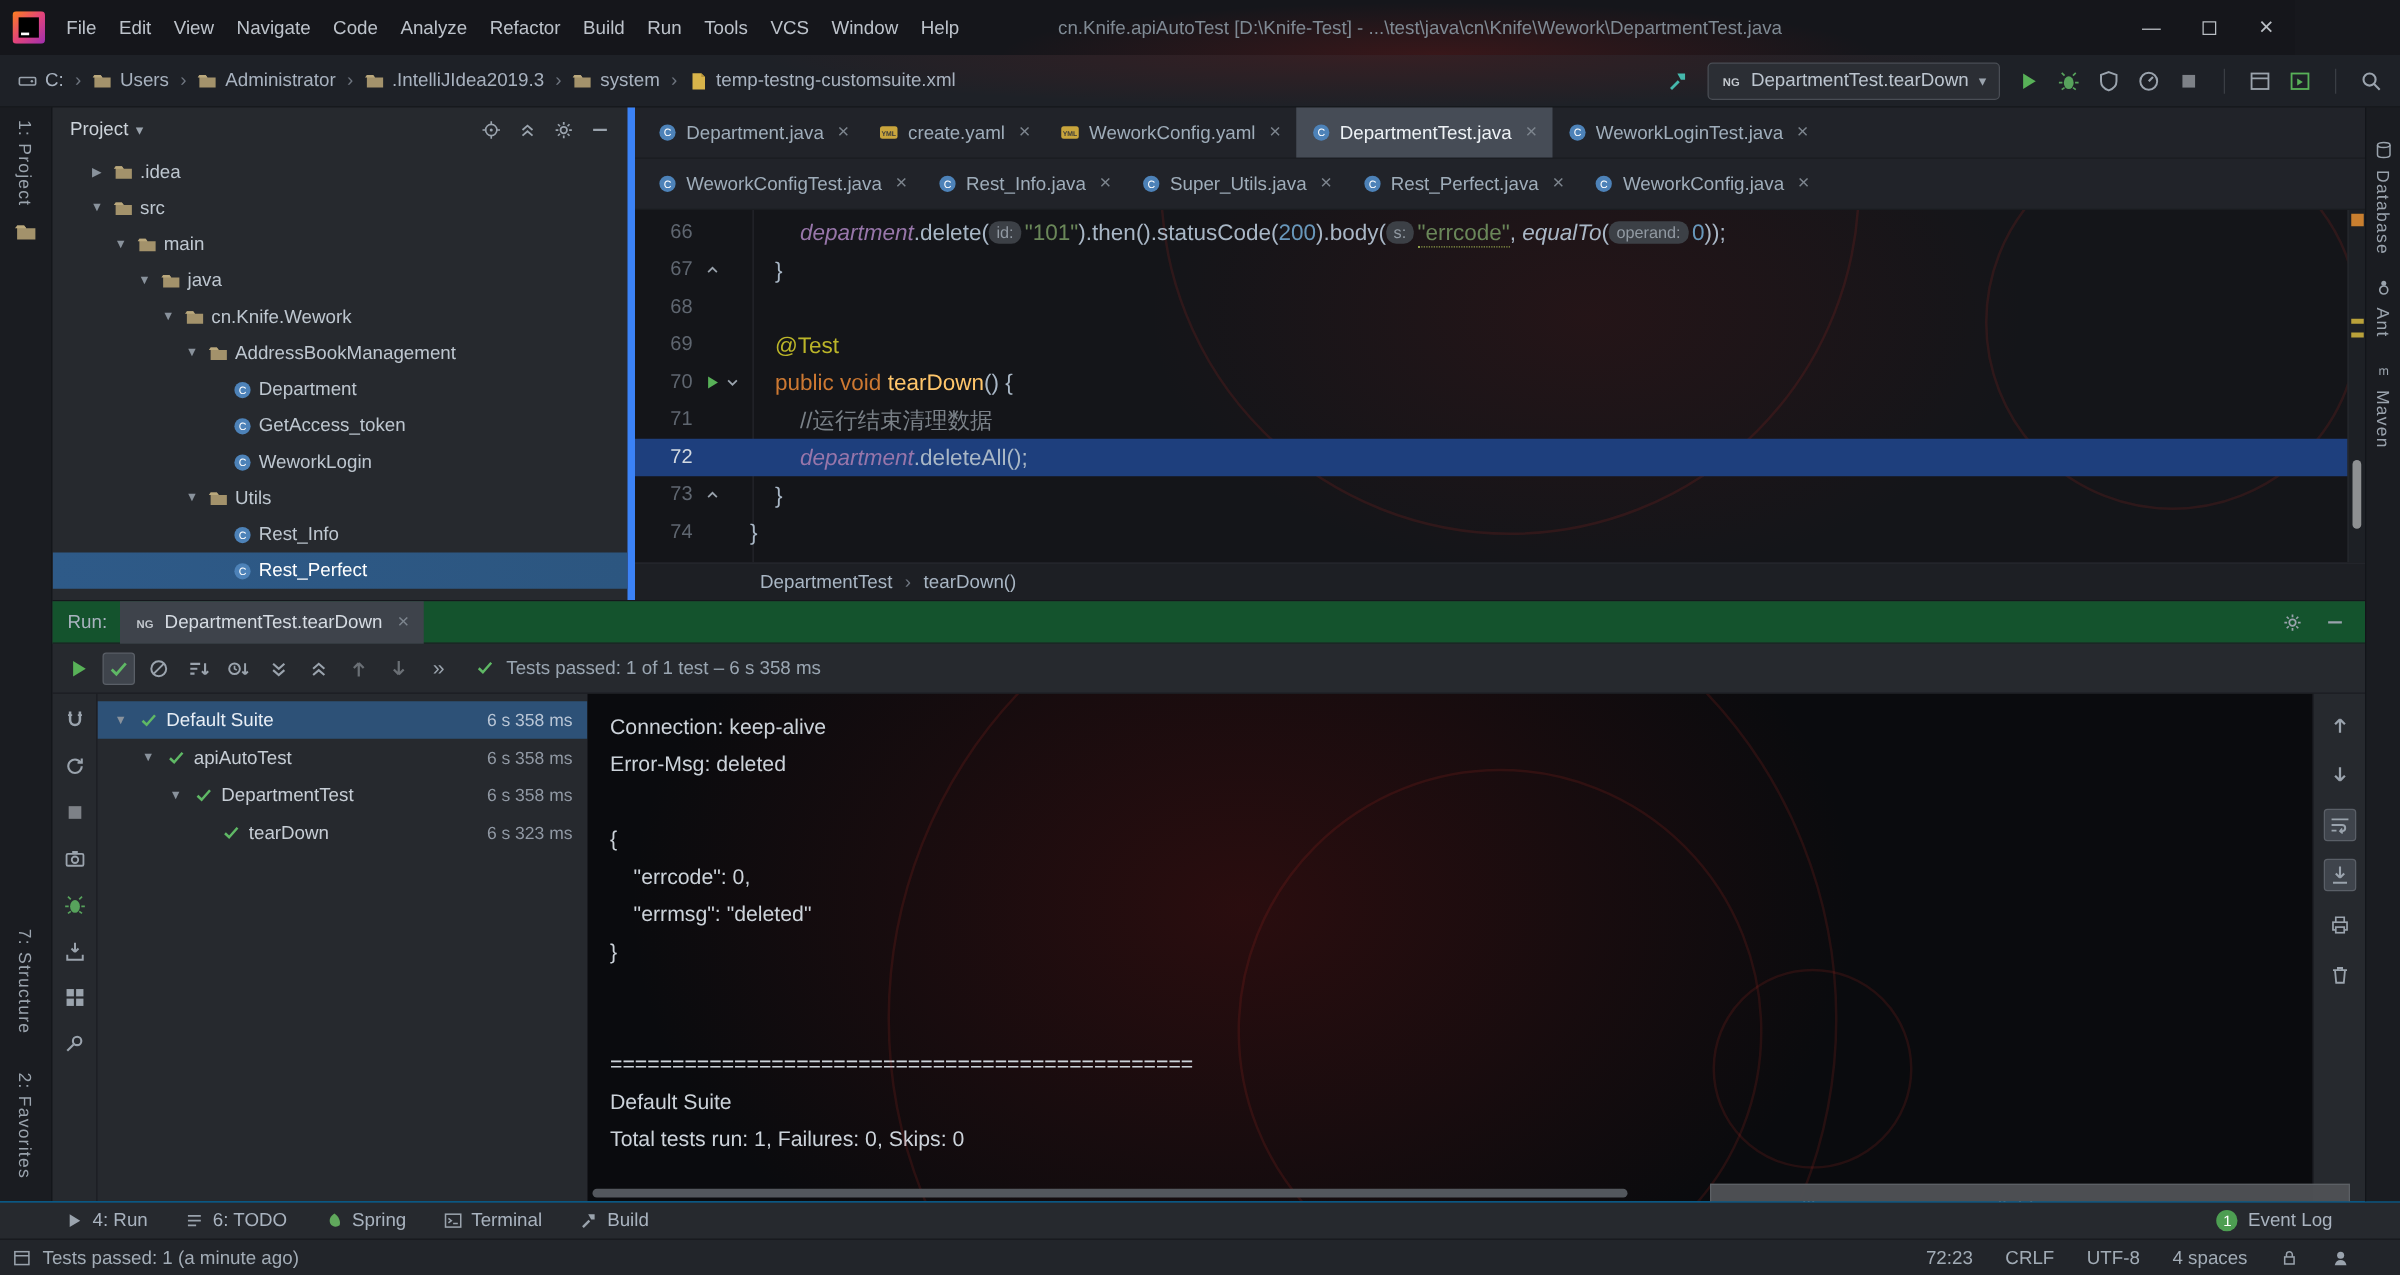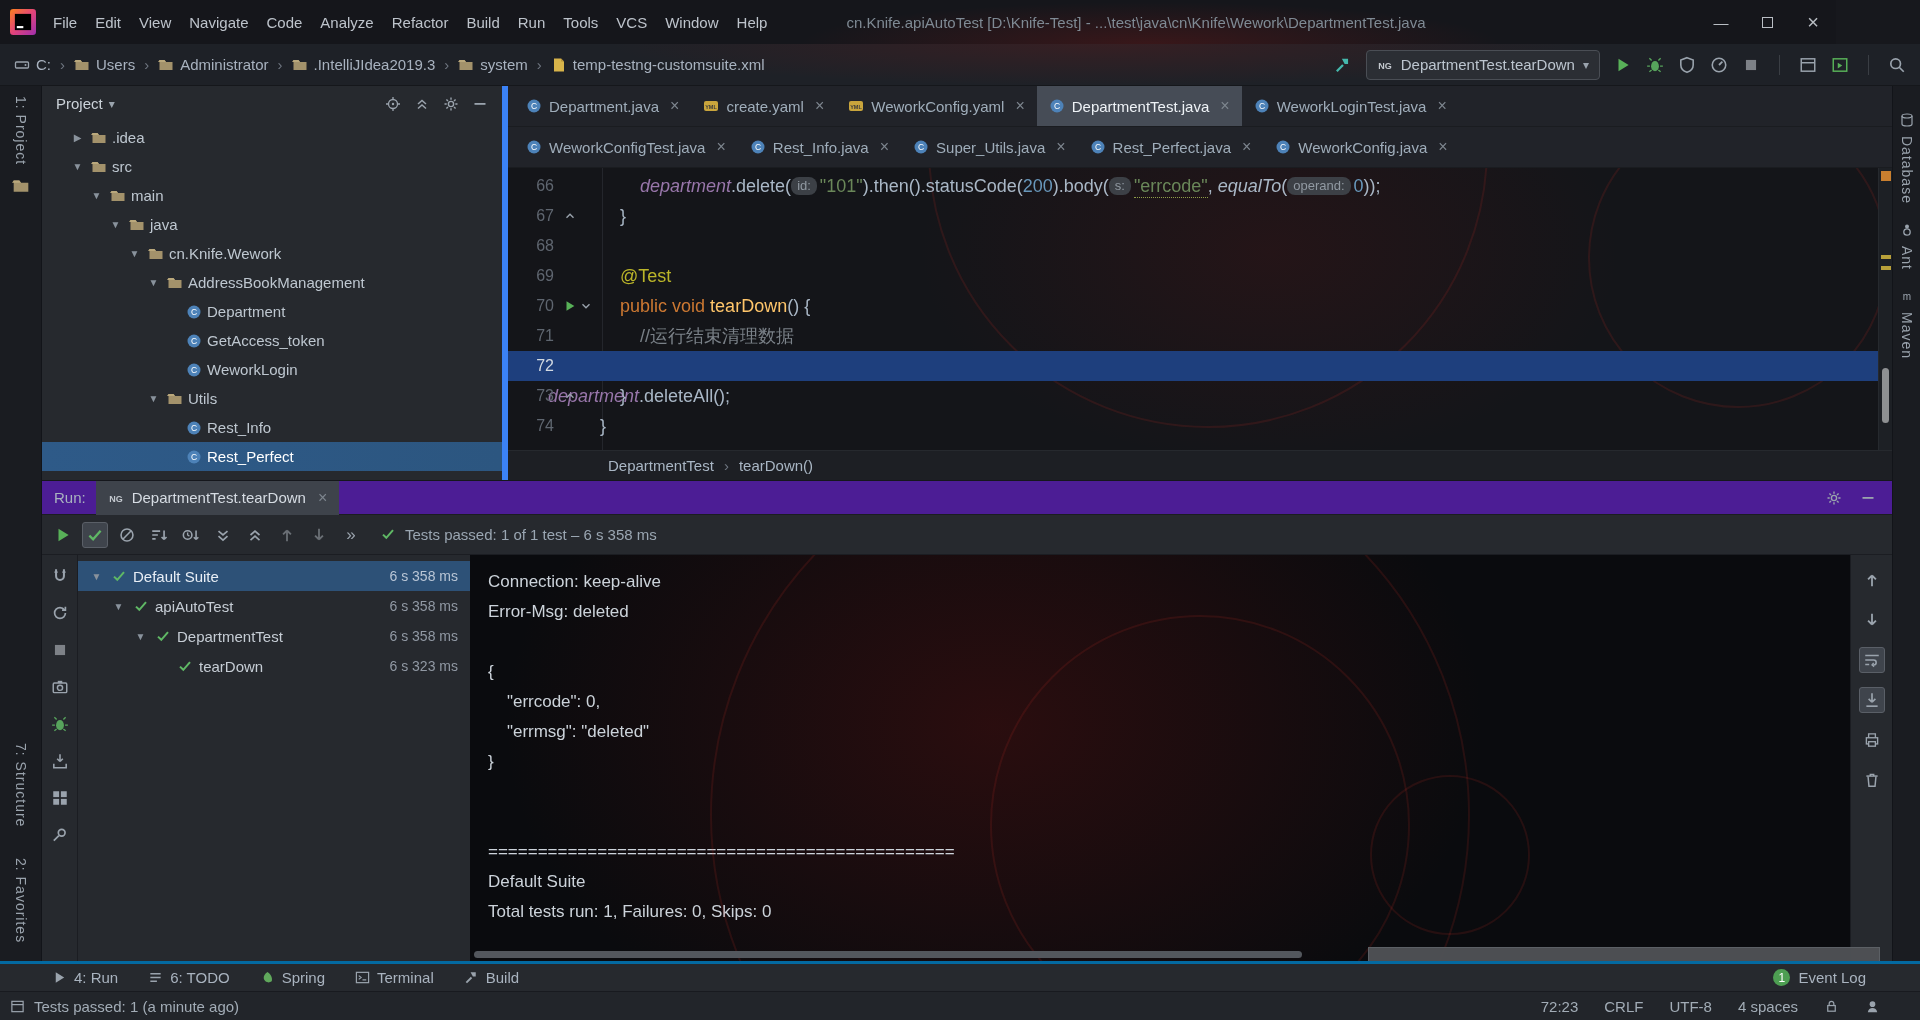--- a/index.html
+++ b/index.html
@@ -51,21 +51,21 @@
   
   #editor-zone{left:508px;top:86px;width:1384px;height:394px;display:flex;flex-direction:column;background:#141519;position:absolute;}
   .tabrow{height:41px;display:flex;align-items:stretch;background:#212329;border-bottom:1px solid #1a1c20;padding-left:6px;flex:none;}
   .tab{display:flex;align-items:center;gap:7px;padding:0 12px;color:#9fadba;font-size:15px;white-space:nowrap;}
   .tab.active{background:#464c56;color:#eef2f6;}
   .tab-close{color:#7d858e;font-size:16px;margin-left:4px;}
   #code-area{position:relative;flex:1;overflow:hidden;font-family:"DejaVu Sans Mono",monospace;font-size:18px;padding-top:3px;
     background-image:radial-gradient(500px 300px at 55% 30%,rgba(110,18,16,.18),transparent 70%);}
   #code-area::before{content:'';position:absolute;left:94px;top:0;bottom:0;width:1px;background:#24262c;}
   .code-line{display:flex;height:30px;line-height:30px;white-space:pre;position:relative;}
-  .code-line.hl{background:#1e3f7d;flex-direction:column;}
+  .code-line.hl{background:#1e3f7d;}
   .lnum{width:52px;text-align:right;color:#5f6670;font-size:16px;flex:none;padding-right:6px;}
   .hl .lnum{color:#d3dae2;}
   .lmarks{width:40px;flex:none;display:flex;align-items:center;gap:2px;padding-left:3px;}
   .ctext{flex:1;}
   .tk-plain{color:#a9b7c6}
   .tk-field{color:#9876AA;font-style:italic}
   .tk-str{color:#6A8759}
   .tk-warn{border-bottom:1px dotted #8f9e48;padding-bottom:1px}
   .tk-num{color:#6897BB}
   .tk-kw{color:#CC7832}
@@ -77,21 +77,21 @@
   #estripe{position:absolute;right:0;top:0;bottom:0;width:14px;background:#1d2025;border-left:1px solid #26292e;}
   #estripe .mark-orange{position:absolute;top:3px;left:2px;width:10px;height:10px;background:#c97f2f;}
   #estripe .mark-y1{position:absolute;top:87px;left:2px;width:10px;height:4px;background:#b9a13a;}
   #estripe .mark-y2{position:absolute;top:98px;left:2px;width:10px;height:4px;background:#b9a13a;}
   #estripe .thumb{position:absolute;top:200px;left:3px;width:7px;height:55px;background:rgba(255,255,255,.5);border-radius:4px;}
   #bc-bar{height:30px;display:flex;align-items:center;gap:10px;padding-left:100px;background:#1d1f24;border-top:1px solid #26292e;font-size:15px;color:#a9b6c4;flex:none;}
   .bc-sep{color:#6f7680;}
 
   
   #run-panel{left:42px;top:480px;width:1850px;height:481px;background:#26292e;border-top:1px solid #15171c;display:flex;flex-direction:column;}
-  #rp-header{height:34px;display:flex;align-items:center;background:#4c1d95;border-bottom:1px solid #1b1d22;padding-left:12px;gap:10px;flex:none;}
+  #rp-header{height:34px;display:flex;align-items:center;background:#14532d;border-bottom:1px solid #1b1d22;padding-left:12px;gap:10px;flex:none;}
   #rp-label{color:#a9b3bf;font-size:15px;}
   #rp-tab{height:34px;display:flex;align-items:center;gap:8px;background:#3e434b;padding:0 12px;color:#d6dce3;font-size:15px;}
   #rp-header-right{margin-left:auto;display:flex;align-items:center;gap:18px;padding-right:16px;}
   #rp-toolbar{height:40px;display:flex;align-items:center;padding-left:8px;border-bottom:1px solid #1b1d22;flex:none;}
   #rp-toolbar-icons{display:flex;align-items:center;gap:6px;}
   .tbtn{width:26px;height:26px;display:flex;align-items:center;justify-content:center;border-radius:3px;color:#9aa3ad;}
   .tbtn.pressed{background:#3f444c;border:1px solid #5a5f67;}
   .tbtn.more{font-size:17px;}
   #rp-status{display:flex;gap:9px;margin-left:16px;color:#9aa6b2;font-size:15px;}
   #rp-body{display:flex;flex:1;overflow:hidden;position:relative;}
@@ -103,21 +103,21 @@
   .t-time{margin-left:auto;padding-right:12px;color:#9199a4;font-size:14px;}
   .trow.selected .t-time{color:#b9c6d6;}
   #console{flex:1;position:relative;background-image:radial-gradient(700px 500px at 38% 42%,rgba(110,18,16,.32),transparent 70%);background-color:#0a0b0e;padding:12px 0 0 18px;font-family:"DejaVu Sans Mono",monospace;font-size:17px;line-height:30px;color:#ccd3da;overflow:hidden;}
   .console-line{white-space:pre;height:30px;}
   #console-hscroll{position:absolute;bottom:3px;left:4px;width:60%;height:7px;background:#53575d;border-radius:4px;}
   #rp-rtools{width:42px;border-left:1px solid #1b1d22;display:flex;flex-direction:column;align-items:center;gap:14px;padding-top:12px;flex:none;background:#26292e;}
   #notification{position:absolute;top:392px;right:12px;width:512px;min-height:72px;background:rgba(78,81,85,.97);border:1px solid #5c6065;padding:12px 16px;display:flex;gap:12px;z-index:5;}
   .notif-title{font-size:16px;color:#e2e5e8;}
 
   
-  #bottom-bar{left:0;top:961px;width:1920px;height:30px;display:flex;align-items:center;background:#26292e;border-top:3px solid #0369a1;padding-left:52px;}
+  #bottom-bar{left:0;top:961px;width:1920px;height:30px;display:flex;align-items:center;background:#26292e;border-top:1px solid #0369a1;padding-left:52px;}
   .bb-item{display:flex;align-items:center;gap:7px;margin-right:30px;font-size:15px;color:#a9b3bf;}
   #event-log{margin-left:auto;display:flex;align-items:center;gap:8px;margin-right:54px;font-size:15px;color:#a9b3bf;}
   .badge{width:17px;height:17px;border-radius:50%;background:#4d9e52;color:#fff;font-size:12px;display:flex;align-items:center;justify-content:center;}
 
   
   #status-bar{left:0;top:991px;width:1920px;height:29px;display:flex;align-items:center;background:#22252a;border-top:1px solid #181a1f;padding:0 14px 0 10px;}
   #sb-left{display:flex;align-items:center;gap:9px;font-size:15px;color:#a2acb6;}
   #sb-right{margin-left:auto;display:flex;align-items:center;gap:26px;font-size:15px;color:#a2acb6;padding-right:26px;}
 
   

